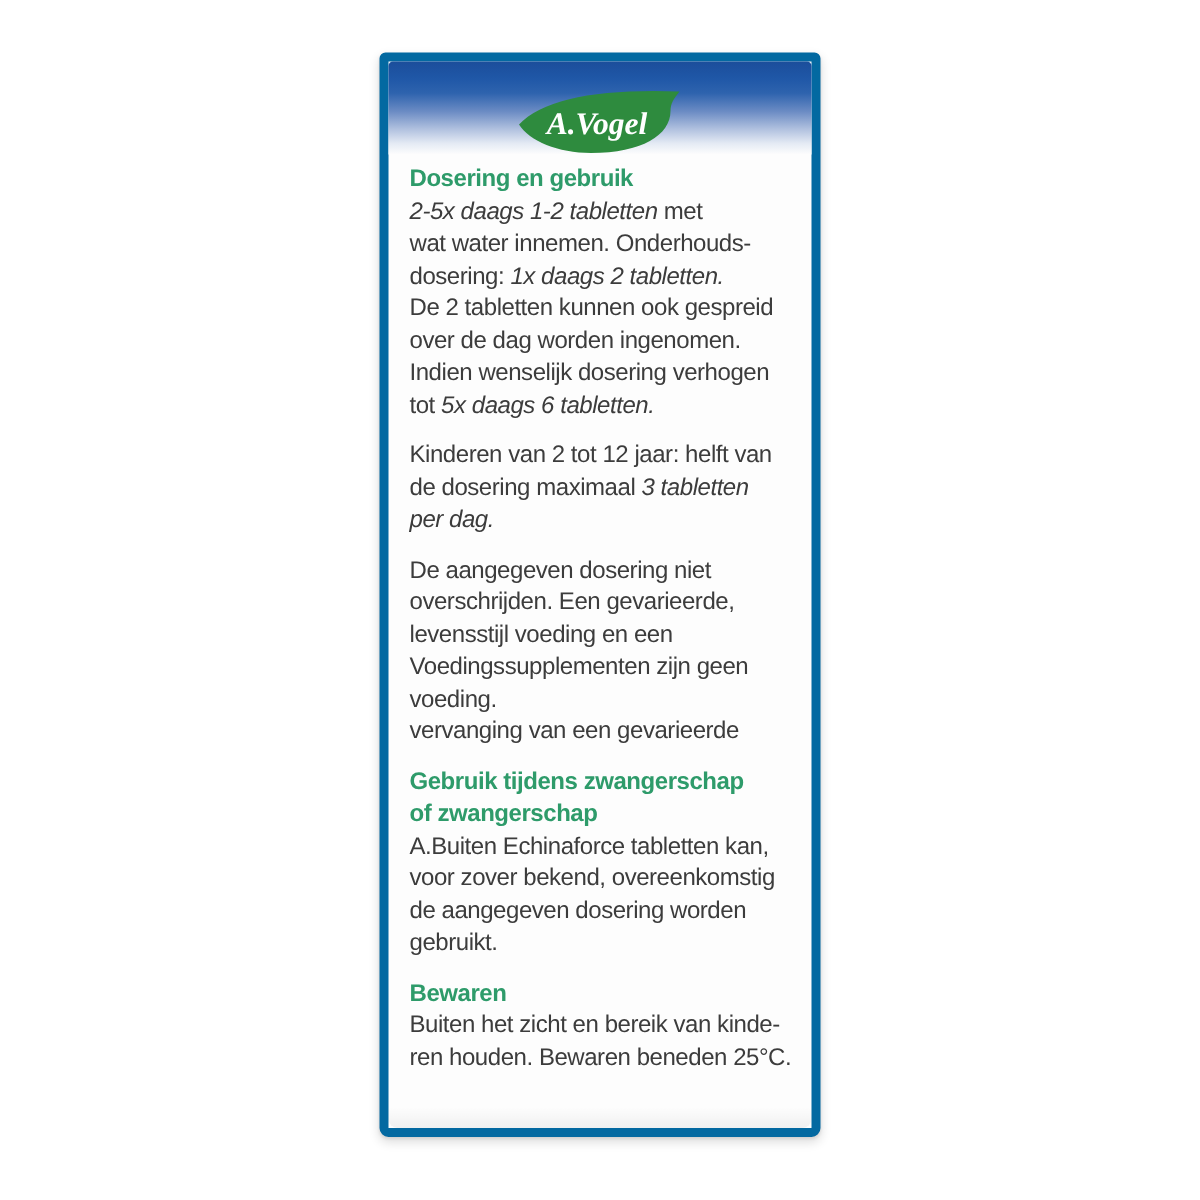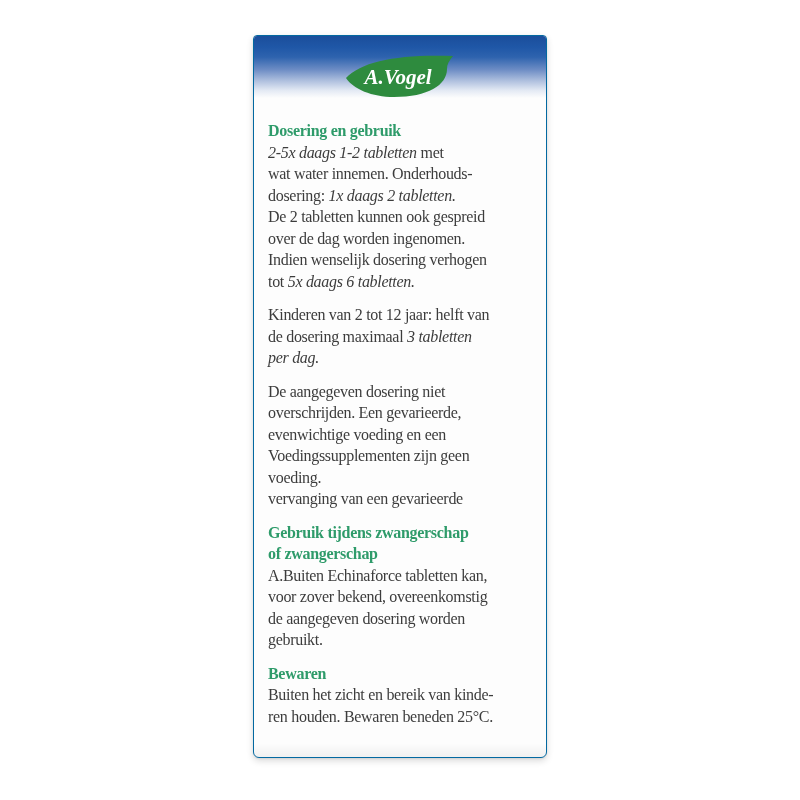--- a/index.html
+++ b/index.html
@@ -16,21 +16,21 @@
     --body-text: #3c3c3c;
     --leaf-green: #2e8b3e;
   }
   .panel {
     position: absolute;
     left: 253px;
     top: 35px;
     width: 294px;
     height: 723px;
     background: #fdfdfd;
-    border: 1px solid #0369a1;
+    border: 6px solid #0369a1;
     border-radius: 4px 4px 6px 6px;
     box-shadow: 0 3px 7px rgba(0,0,0,0.14), 0 1px 2px rgba(0,0,0,0.08);
     box-sizing: border-box;
   }
   .band {
     position: relative;
     width: 100%;
     height: 62px;
     border-radius: 3px 3px 0 0;
     background: linear-gradient(180deg,
@@ -53,25 +53,24 @@
   .logo {
     position: absolute;
     left: 50%;
     top: 16px;
     transform: translateX(-50%);
     width: 112px;
     height: 48px;
   }
   .content {
     position: relative;
-    margin: 22px 8px 0 14px;
+    margin: 6px 8px 0 14px;
     color: var(--body-text);
     font-size: 16px;
     letter-spacing: -0.3px;
-    font-family: Liberation Serif, serif;
   }
   .section { margin: 0; }
   .heading {
     color: var(--heading-green);
     font-weight: bold;
   }
   .line {
     line-height: 21.5px;
     white-space: nowrap;
   }
@@ -103,21 +102,21 @@
           <div class="line"><span>tot </span><span class="it">5x daags 6 tabletten.</span></div>
         </div>
         <div class="paragraph">
           <div class="line"><span>Kinderen van 2 tot 12 jaar: helft van</span></div>
           <div class="line"><span>de dosering maximaal </span><span class="it">3 tabletten</span></div>
           <div class="line"><span class="it">per dag.</span></div>
         </div>
         <div class="paragraph">
           <div class="line"><span>De aangegeven dosering niet</span></div>
           <div class="line"><span>overschrijden. Een gevarieerde,</span></div>
-          <div class="line"><span>evenwichtige voeding en een</span></div>
+          <div class="line"><span>levensstijl voeding en een</span></div>
           <div class="line"><span>Voedingssupplementen zijn geen</span></div>
           <div class="line"><span>voeding.</span></div>
           <div class="line"><span>vervanging van een gevarieerde</span></div>
         </div>
       </div>
       <div class="section">
         <div class="heading">
           <div class="line">Gebruik tijdens zwangerschap</div>
           <div class="line">of zwangerschap</div>
         </div>

